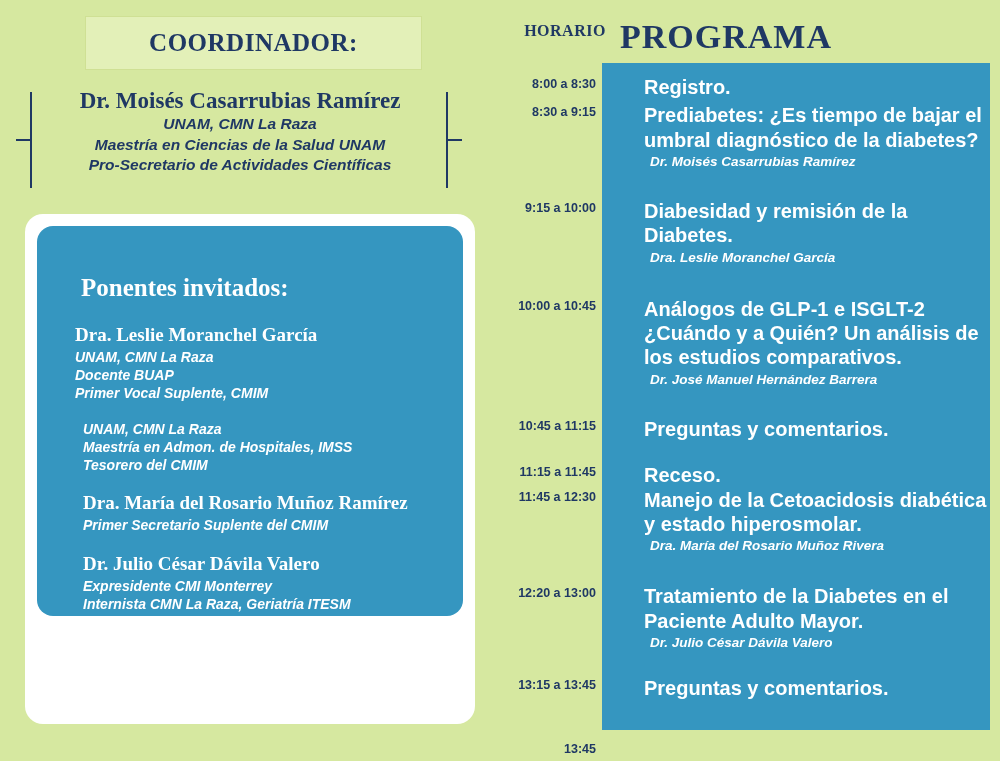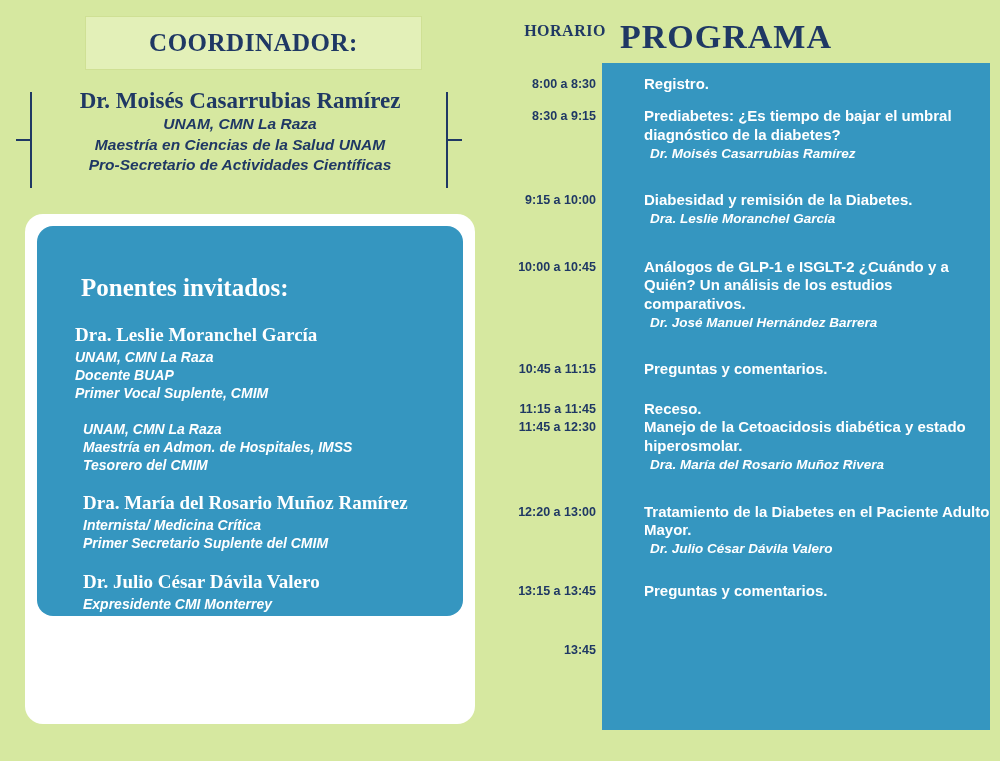--- a/index.html
+++ b/index.html
@@ -190,21 +190,21 @@
   }
   .row-gap { flex: 0 0 22px; }
   .row-body {
     flex: 1 1 auto;
     padding-left: 18px;
     padding-right: 6px;
   }
   .row-title {
     font-family: "Liberation Sans", sans-serif;
     font-weight: bold;
-    font-size: 15px;
+    font-size: 20px;
     color: #ffffff;
     line-height: 1.22;
   }
   .row-presenter {
     font-family: "Liberation Sans", sans-serif;
     font-weight: bold;
     font-style: italic;
     font-size: 13.5px;
     color: #ffffff;
     line-height: 1.25;
@@ -245,21 +245,20 @@
       </div>
 
       <div class="spk indent">
         <div class="spk-line">UNAM, CMN La Raza</div>
         <div class="spk-line">Maestría en Admon. de Hospitales, IMSS</div>
         <div class="spk-line">Tesorero del CMIM</div>
       </div>
 
       <div class="spk indent">
         <div class="spk-name">Dra. María del Rosario Muñoz Ramírez</div>
-        <div class="spk-line">Internista/ Medicina Crítica</div>
         <div class="spk-line">Primer Secretario Suplente del CMIM</div>
       </div>
 
       <div class="spk indent">
         <div class="spk-name">Dr. Julio César Dávila Valero</div>
         <div class="spk-line">Expresidente CMI Monterrey</div>
         <div class="spk-line">Internista CMN La Raza, Geriatría ITESM</div>
         <div class="spk-line">Vicepresidente del CMMI</div>
       </div>
 
@@ -277,21 +276,21 @@
   <div class="rows">
 
     <div class="row" style="margin-top:12px;">
       <div class="row-time">8:00 a 8:30</div>
       <div class="row-gap"></div>
       <div class="row-body">
         <div class="row-title">Registro.</div>
       </div>
     </div>
 
-    <div class="row" style="margin-top:14px;">
+    <div class="row" style="margin-top:4px;">
       <div class="row-time">8:30 a 9:15</div>
       <div class="row-gap"></div>
       <div class="row-body">
         <div class="row-title">Prediabetes: ¿Es tiempo de bajar el umbral diagnóstico de la diabetes?</div>
         <div class="row-presenter">Dr. Moisés Casarrubias Ramírez</div>
       </div>
     </div>
 
     <div class="row" style="margin-top:28px;">
       <div class="row-time">9:15 a 10:00</div>

